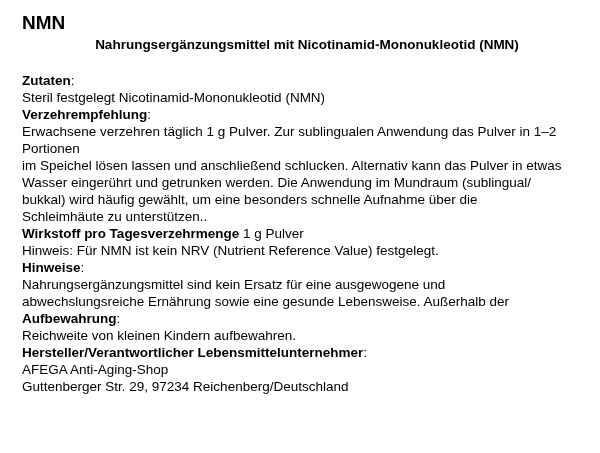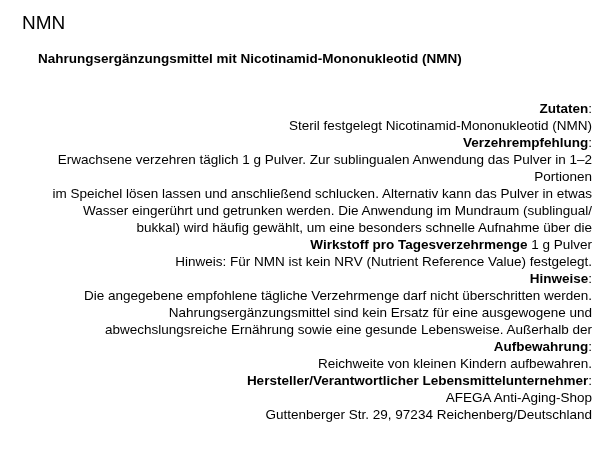--- a/index.html
+++ b/index.html
@@ -16,42 +16,42 @@
     position: relative;
   }
   .doc {
     position: absolute;
     left: 22px;
     top: 12px;
     right: 8px;
   }
   .doc-title {
     font-size: 19px;
-    font-weight: normal;
+    font-weight: bold;
     line-height: 22px;
     margin: 0;
     padding: 0;
     white-space: pre;
   }
   .doc-subtitle {
     font-size: 13.5px;
     font-weight: bold;
     line-height: 17px;
-    margin: 16px;
+    margin: 2px;
     padding: 0;
     white-space: pre;
+    text-align: center;
   }
   .spacer {
     height: 17px;
   }
   .line {
     font-size: 13.5px;
     line-height: 17px;
     white-space: pre;
-    text-align: right;
   }
   .line .b {
     font-weight: bold;
   }
   .line .r {
     font-weight: normal;
   }
 </style>
 </head>
 <body>
@@ -62,24 +62,24 @@
   <div class="spacer"></div>
   <div id="doc-lines">
       <div class="line"><span class="b">Zutaten</span><span class="r">:</span></div>
       <div class="line"><span class="r">Steril festgelegt Nicotinamid-Mononukleotid (NMN)</span></div>
       <div class="line"><span class="b">Verzehrempfehlung</span><span class="r">:</span></div>
       <div class="line"><span class="r">Erwachsene verzehren täglich 1 g Pulver. Zur sublingualen Anwendung das Pulver in 1–2</span></div>
       <div class="line"><span class="r">Portionen</span></div>
       <div class="line"><span class="r">im Speichel lösen lassen und anschließend schlucken. Alternativ kann das Pulver in etwas</span></div>
       <div class="line"><span class="r">Wasser eingerührt und getrunken werden. Die Anwendung im Mundraum (sublingual/</span></div>
       <div class="line"><span class="r">bukkal) wird häufig gewählt, um eine besonders schnelle Aufnahme über die</span></div>
+      <div class="line"><span class="r">Schleimhäute zu unterstützen..</span></div>
       <div class="line"><span class="b">Wirkstoff pro Tagesverzehrmenge</span><span class="r"> 1 g Pulver</span></div>
       <div class="line"><span class="r">Hinweis: Für NMN ist kein NRV (Nutrient Reference Value) festgelegt.</span></div>
       <div class="line"><span class="b">Hinweise</span><span class="r">:</span></div>
-      <div class="line"><span class="r">Die angegebene empfohlene tägliche Verzehrmenge darf nicht überschritten werden.</span></div>
       <div class="line"><span class="r">Nahrungsergänzungsmittel sind kein Ersatz für eine ausgewogene und</span></div>
       <div class="line"><span class="r">abwechslungsreiche Ernährung sowie eine gesunde Lebensweise. Außerhalb der</span></div>
       <div class="line"><span class="b">Aufbewahrung</span><span class="r">:</span></div>
       <div class="line"><span class="r">Reichweite von kleinen Kindern aufbewahren.</span></div>
       <div class="line"><span class="b">Hersteller/Verantwortlicher Lebensmittelunternehmer</span><span class="r">:</span></div>
       <div class="line"><span class="r">AFEGA Anti-Aging-Shop</span></div>
       <div class="line"><span class="r">Guttenberger Str. 29, 97234 Reichenberg/Deutschland</span></div>
     </div>
 </div>
 

